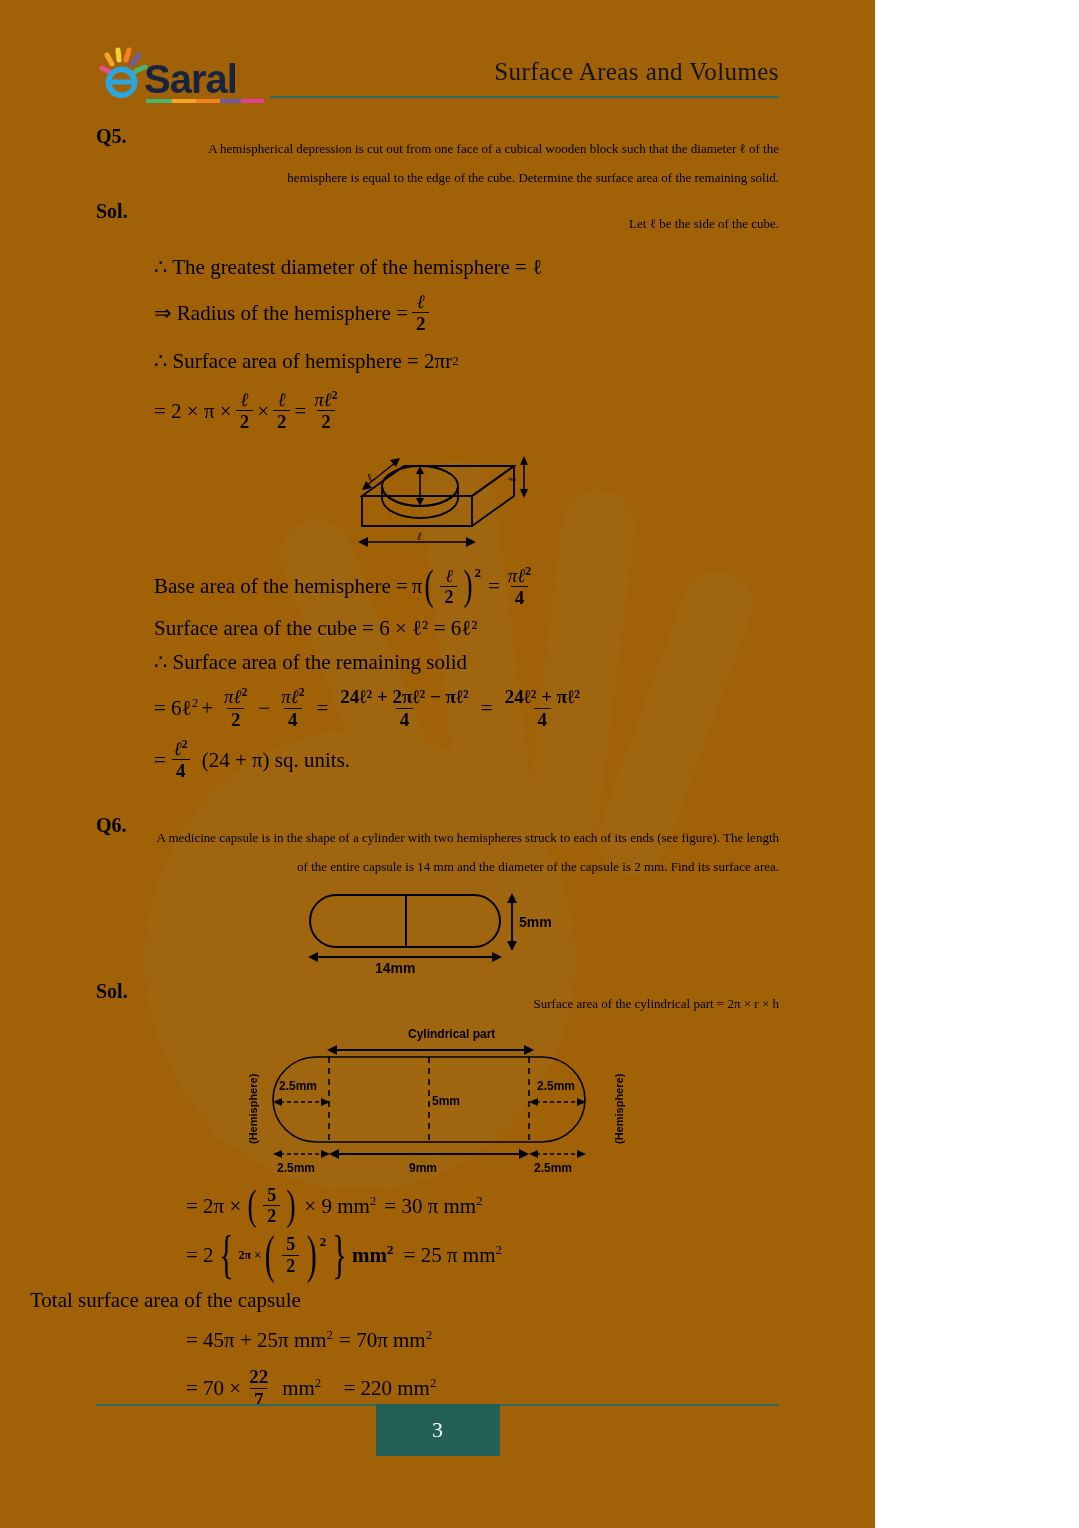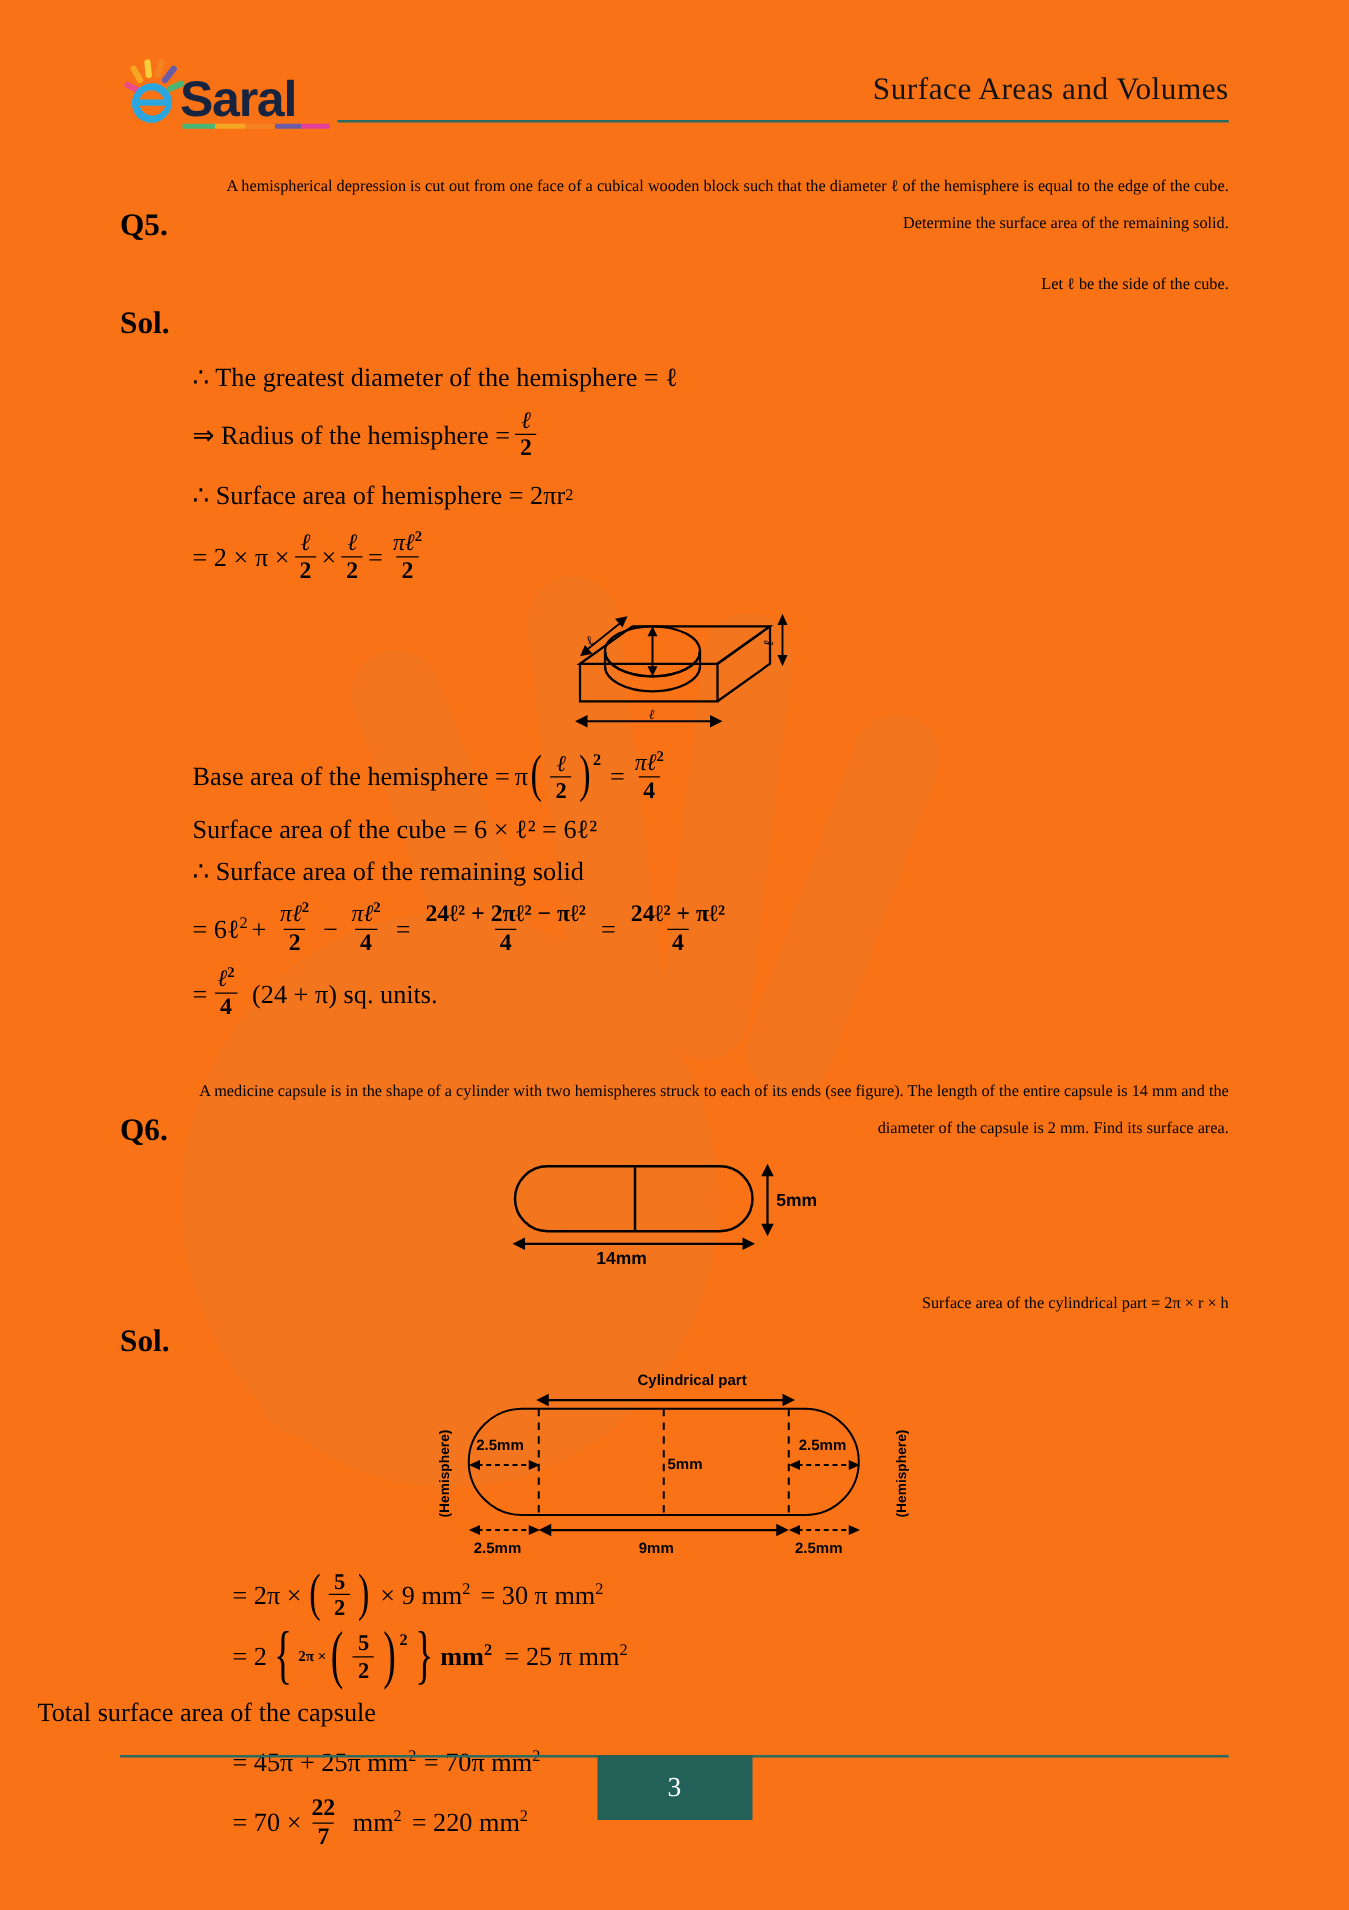--- a/index.html
+++ b/index.html
@@ -2,23 +2,23 @@
 <html><head>
 <meta charset="utf-8">
 <style>
   html, body {
     margin: 0;
     padding: 0;
     background: #ffffff;
   }
   .page {
     position: relative;
-    width: 1079px;
+    width: 875px;
     height: 1528px;
-    background: #f97316;
+    background: #a16207;
     overflow: hidden;
     font-family: "Liberation Serif", serif;
     color: #000000;
   }
 
   
   .watermark {
     position: absolute;
     left: 110px;
     top: 400px;
@@ -72,23 +72,22 @@
   }
   .qrow {
     display: flex;
     align-items: flex-start;
     margin-left: 96px;
     margin-right: 96px;
   }
   .qlabel {
     flex: 0 0 58px;
     font-weight: bold;
-    font-size: 25px;
+    font-size: 20px;
     line-height: 29px;
-    margin-top: 44px;
   }
   .qbody {
     flex: 1 1 auto;
     font-size: 13px;
     line-height: 29px;
     text-align: right;
     margin-top: 12px;
   }
 
   .indent-1 {
@@ -526,21 +525,21 @@
       <span style="margin-left:6px;"><span>= 70π mm</span><sup class="sq">2</sup></span>
     </div>
 
     <div class="indent-2 mathline" style="margin-top:12px;">
       <span>= 70 ×</span>
       <span class="frac">
         <span class="num bold-num">22</span>
         <span class="den">7</span>
       </span>
       <span style="margin-left:6px;"><span>mm</span><sup class="sq">2</sup></span>
-      <span style="margin-left:8px;"><span>= 220 mm</span><sup class="sq">2</sup></span>
+      <span style="margin-left:22px;"><span>= 220 mm</span><sup class="sq">2</sup></span>
     </div>
 
   </div>
 
   <div class="footer-rule"></div>
   <div class="page-badge">3</div>
 
 </div>
 
 </body></html>

